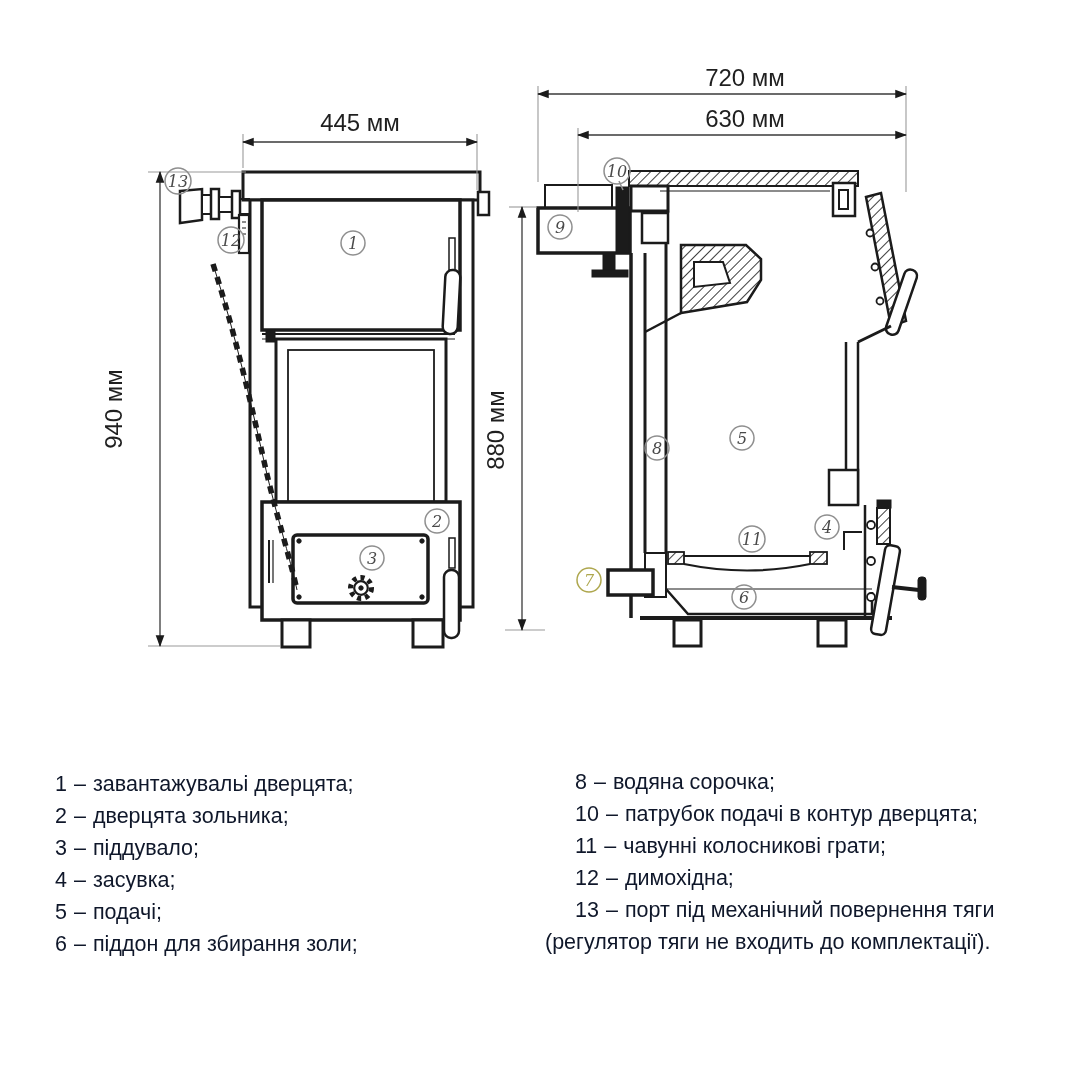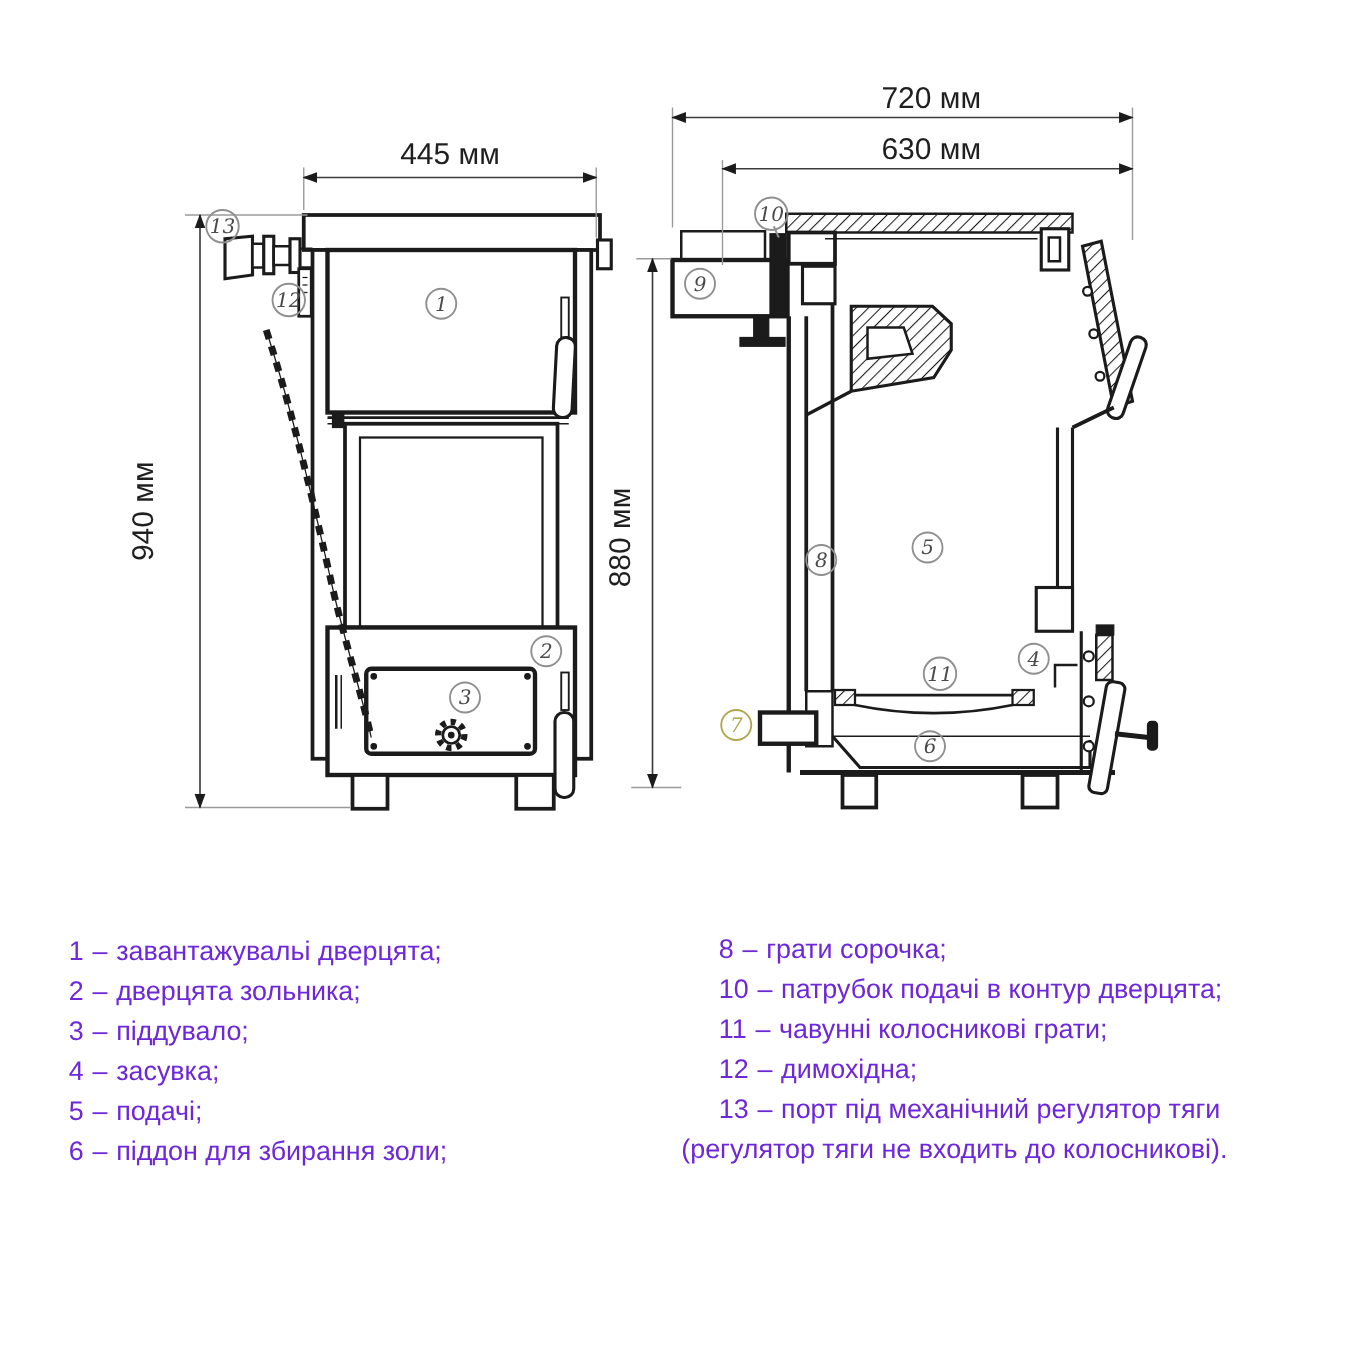--- a/index.html
+++ b/index.html
@@ -21,21 +21,21 @@
   
   .cocirc{fill:none;stroke:#8f8f8f;stroke-width:1.5;}
   .cotext{font-family:"DejaVu Serif",serif;font-style:italic;font-size:16px;fill:#4a4a4a;}
   .co7 .cocirc{stroke:#aea74e;}
   .co7 .cotext{fill:#aea74e;}
 
   .chain{fill:none;stroke:#1b1b1b;stroke-width:5.5;stroke-dasharray:7.5 6;}
   .chainthin{fill:none;stroke:#1b1b1b;stroke-width:1;}
 
   
-  .legend-col{position:absolute;font-size:21.5px;color:#6d28d9;}
+  .legend-col{position:absolute;font-size:21.5px;color:#0f172a;margin-top:23px;}
   .col-left{left:55px;top:745px;}
   .col-right{left:575px;top:743px;}
   .legend-row{height:32px;line-height:32px;white-space:nowrap;}
   .lsep{margin:0 7px;}
   .legend-note{margin-left:-30px;}
 </style>
 </head>
 <body>
 
 <div class="page">
@@ -263,21 +263,21 @@
   <div class="legend-col col-left">
     <div class="legend-row"><span>1</span><span class="lsep">–</span><span>завантажувальі дверцята;</span></div>
     <div class="legend-row"><span>2</span><span class="lsep">–</span><span>дверцята зольника;</span></div>
     <div class="legend-row"><span>3</span><span class="lsep">–</span><span>піддувало;</span></div>
     <div class="legend-row"><span>4</span><span class="lsep">–</span><span>засувка;</span></div>
     <div class="legend-row"><span>5</span><span class="lsep">–</span><span>подачі;</span></div>
     <div class="legend-row"><span>6</span><span class="lsep">–</span><span>піддон для збирання золи;</span></div>
   </div>
 
   <div class="legend-col col-right">
-    <div class="legend-row"><span>8</span><span class="lsep">–</span><span>грати сорочка;</span></div>
+    <div class="legend-row"><span>8</span><span class="lsep">–</span><span>водяна сорочка;</span></div>
     <div class="legend-row"><span>10</span><span class="lsep">–</span><span>патрубок подачі в контур дверцята;</span></div>
     <div class="legend-row"><span>11</span><span class="lsep">–</span><span>чавунні колосникові грати;</span></div>
     <div class="legend-row"><span>12</span><span class="lsep">–</span><span>димохідна;</span></div>
-    <div class="legend-row"><span>13</span><span class="lsep">–</span><span>порт під механічний регулятор тяги</span></div>
-    <div class="legend-row legend-note">(регулятор тяги не входить до колосникові).</div>
+    <div class="legend-row"><span>13</span><span class="lsep">–</span><span>порт під механічний повернення тяги</span></div>
+    <div class="legend-row legend-note">(регулятор тяги не входить до комплектації).</div>
   </div>
 
 </div>
 
 </body></html>

